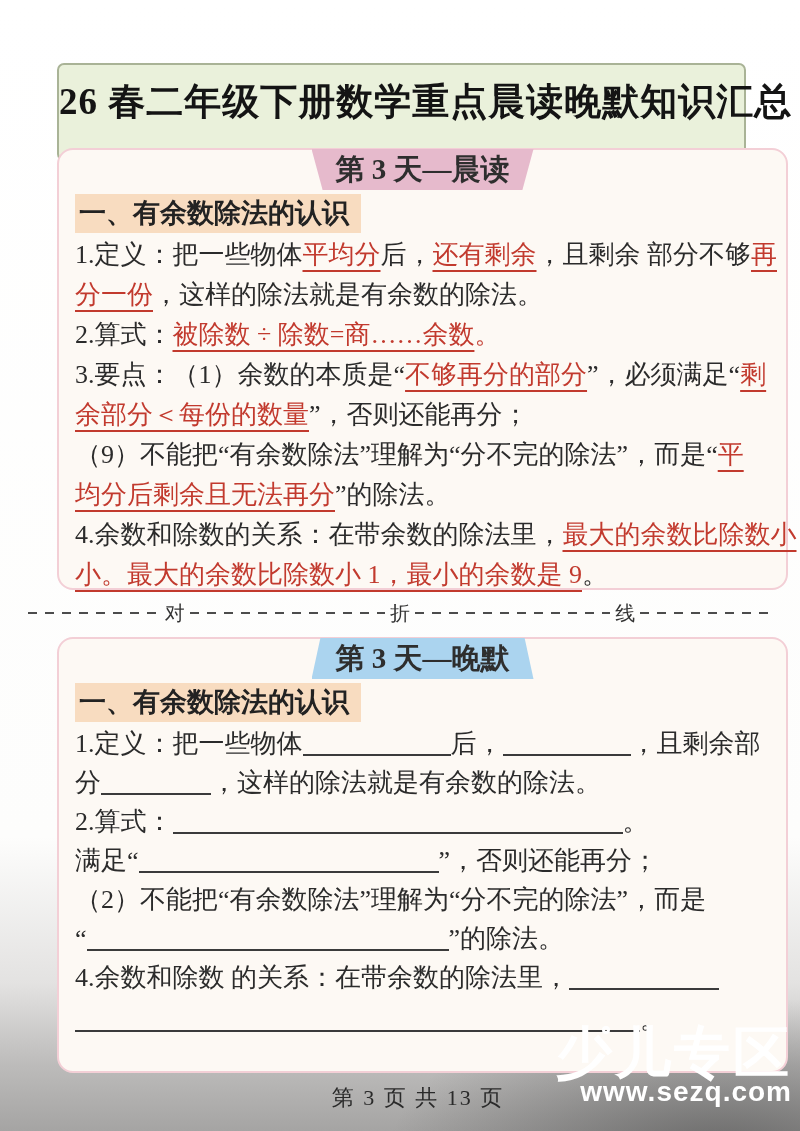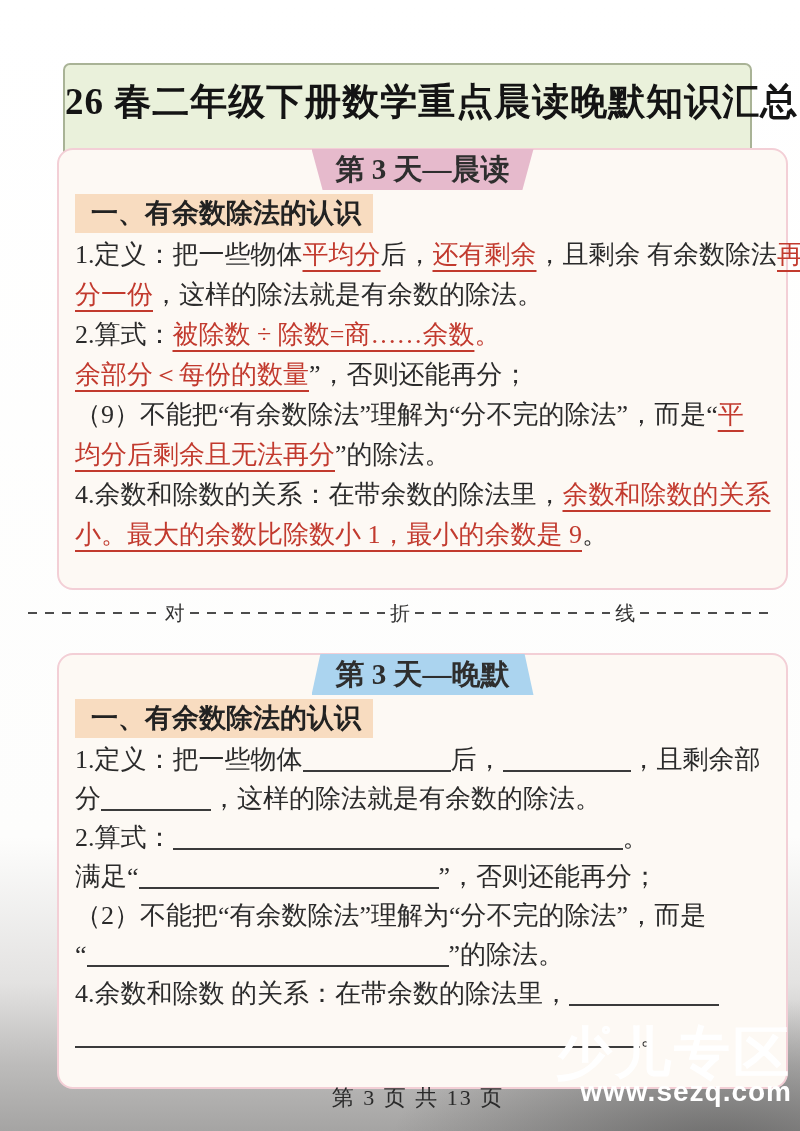--- a/index.html
+++ b/index.html
@@ -19,52 +19,52 @@
     position:relative;
     font-family:"Liberation Serif","DejaVu Serif",serif;
     color:var(--ink);
     background:
       radial-gradient(ellipse 460px 220px at 90% 102%, rgba(50,50,50,0.50), rgba(50,50,50,0) 72%),
       linear-gradient(to bottom, #ffffff 0%, #fdfdfc 74%, #e3e2e1 87%, #bdbcbb 94%, #a5a4a3 100%);
     overflow:hidden;
   }
 
   .title-box{
-    position:absolute; left:63px; top:63px; width:689px; height:98px;
+    position:absolute; left:57px; top:63px; width:689px; height:98px;
     background:var(--title-bg);
     border:2px solid var(--title-border);
     border-radius:7px;
     font-size:37px; font-weight:bold; letter-spacing:1px;
     text-align:center; line-height:74px; color:#141414;
     white-space:nowrap;
   }
 
   .card{
     position:absolute; left:57px; width:731px;
     background:var(--card-bg);
     border:2px solid var(--card-border);
     border-radius:16px;
     padding:42px 16px 0 16px;
   }
   .card-morning{ top:148px; height:442px; }
-  .card-evening{ top:637px; height:436px;margin-top:16px; }
+  .card-evening{ top:637px; height:436px; }
 
   .banner{
     position:absolute; top:-1px; left:50%; transform:translateX(-50%);
     width:222px; height:41px; line-height:41px;
     text-align:center; font-size:29px; font-weight:bold; color:#2e2e2e;
     white-space:nowrap;
   }
   .banner-morning{ background:var(--morning-banner-bg); clip-path:polygon(0 0,100% 0,95% 100%,5% 100%); }
   .banner-evening{ background:var(--evening-banner-bg); clip-path:polygon(4% 0,96% 0,100% 100%,0 100%); }
 
   .section-heading{
     display:inline-block;
     margin:2px 0 2px 0;
-    padding:1px 12px 2px 16px;
+    padding:1px 12px 2px 4px;
     background:var(--section-highlight);
     font-size:27px; font-weight:bold; color:#222;
     white-space:nowrap;
   }
 
   .lines{ display:block; }
   .line{
     height:40px; line-height:40px;
     font-size:26px; white-space:nowrap; overflow:visible;
   }
@@ -117,27 +117,28 @@
 </style>
 </head>
 <body>
 
 <div class="title-box">26 春二年级下册数学重点晨读晚默知识汇总</div>
 
 <section class="card card-morning">
   <div class="banner banner-morning">第 3 天—晨读</div>
   <div class="section-heading">一、有余数除法的认识</div>
   <div class="lines">
-      <p class="line"><span>1.定义：把一些物体</span><span class="red">平均分</span><span>后，</span><span class="red">还有剩余</span><span>，且剩余 有余数除法</span><span class="red">再</span></p>
+      <p class="line"><span>1.定义：把一些物体</span><span class="red">平均分</span><span>后，</span><span class="red">还有剩余</span><span>，且剩余 部分不够</span><span class="red">再</span></p>
       <p class="line"><span class="red">分一份</span><span>，这样的除法就是有余数的除法。</span></p>
       <p class="line"><span>2.算式：</span><span class="red">被除数 ÷ 除数=商……余数</span><span class="red-plain">。</span></p>
+      <p class="line"><span>3.要点：（1）余数的本质是“</span><span class="red">不够再分的部分</span><span>”，必须满足“</span><span class="red">剩</span></p>
       <p class="line"><span class="red">余部分＜每份的数量</span><span>”，否则还能再分；</span></p>
       <p class="line"><span>（9）不能把“有余数除法”理解为“分不完的除法”，而是“</span><span class="red">平</span></p>
       <p class="line"><span class="red">均分后剩余且无法再分</span><span>”的除法。</span></p>
-      <p class="line"><span>4.余数和除数的关系：在带余数的除法里，</span><span class="red">余数和除数的关系</span></p>
+      <p class="line"><span>4.余数和除数的关系：在带余数的除法里，</span><span class="red">最大的余数比除数小</span></p>
       <p class="line"><span class="red">小。最大的余数比除数小 1，最小的余数是 9</span><span>。</span></p>
     </div>
 </section>
 
 <div class="fold-line">
   <span class="fold-dash fd-a"></span>
   <span class="fold-char">对</span>
   <span class="fold-dash fd-b"></span>
   <span class="fold-char">折</span>
   <span class="fold-dash fd-c"></span>

